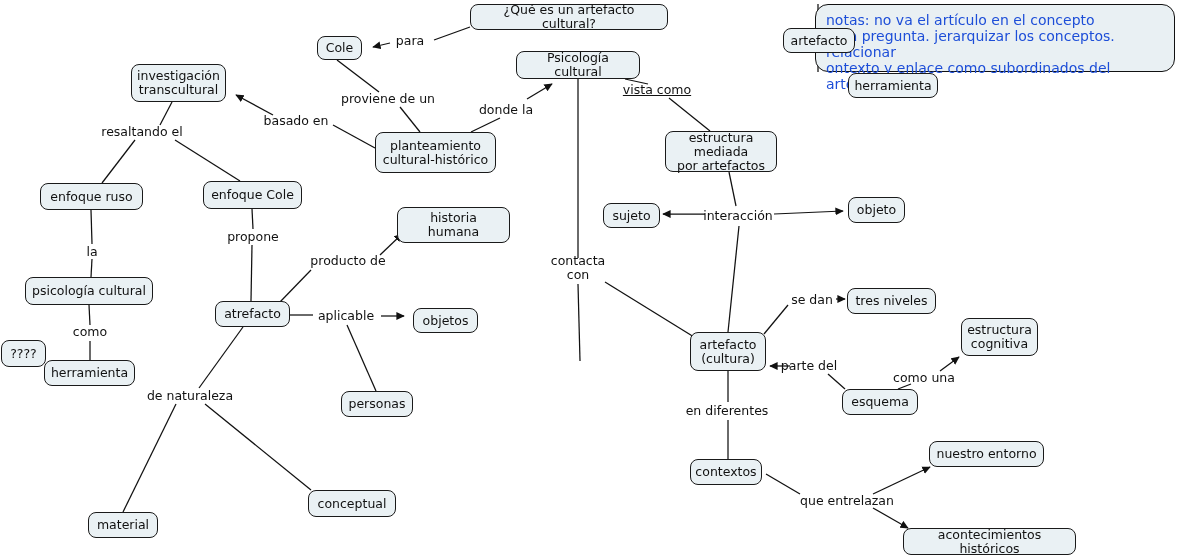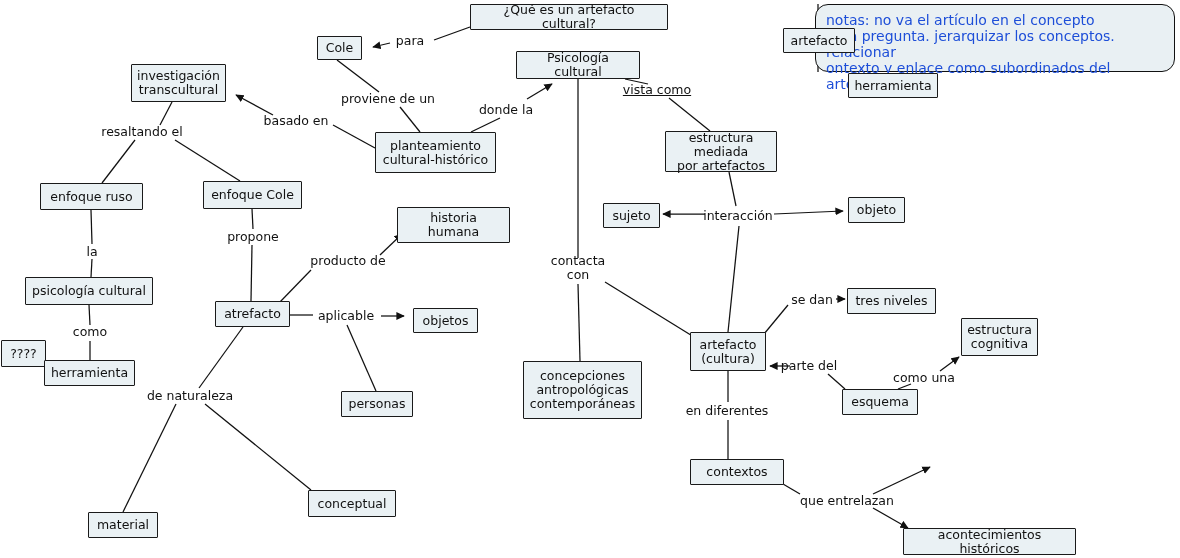--- a/index.html
+++ b/index.html
@@ -4,21 +4,21 @@
 <style>
   html,body{margin:0;padding:0;background:#ffffff;}
   body{font-family:"DejaVu Sans","Liberation Sans",sans-serif;}
   #canvas{position:relative;width:1180px;height:558px;background:#fff;overflow:hidden;}
   #wires{position:absolute;left:0;top:0;width:1180px;height:558px;}
   .node{
     position:absolute;
     box-sizing:border-box;
     background:#eaf1f4;
     border:1.3px solid #1a1a1a;
-    border-radius:1px;
+    border-radius:8px;
     display:flex;
     align-items:center;
     justify-content:center;
     text-align:center;
     font-size:12.5px;
     line-height:14px;
     color:#111;
     white-space:pre-line;
     padding:2px 6px;
     z-index:3;
@@ -155,26 +155,24 @@
   <div class="node" style="left:25px;top:277px;width:128px;height:28px;">psicología cultural</div>
   <div class="node" style="left:215px;top:301px;width:75px;height:26px;">atrefacto</div>
   <div class="node" style="left:413px;top:308px;width:65px;height:25px;">objetos</div>
   <div class="node" style="left:847px;top:288px;width:89px;height:26px;">tres niveles</div>
   <div class="node" style="left:961px;top:318px;width:77px;height:38px;">estructura
 cognitiva</div>
   <div class="node" style="left:1px;top:340px;width:45px;height:27px;">????</div>
   <div class="node" style="left:44px;top:360px;width:91px;height:26px;">herramienta</div>
   <div class="node" style="left:690px;top:332px;width:76px;height:39px;">artefacto
 (cultura)</div>
-  <div class="node" style="left:523px;top:361px;width:119px;height:58px;">concepciones
-antropológicas
-contemporáneas</div>
   <div class="node" style="left:341px;top:391px;width:72px;height:26px;">personas</div>
   <div class="node" style="left:842px;top:389px;width:76px;height:26px;">esquema</div>
-  <div class="node" style="left:690px;top:459px;width:94px;height:26px;">contextos</div>
+  <div class="node" style="left:929px;top:441px;width:115px;height:26px;">nuestro entorno</div>
+  <div class="node" style="left:690px;top:459px;width:72px;height:26px;">contextos</div>
   <div class="node" style="left:308px;top:490px;width:88px;height:27px;">conceptual</div>
   <div class="node" style="left:88px;top:512px;width:70px;height:26px;">material</div>
   <div class="node" style="left:903px;top:528px;width:173px;height:27px;">acontecimientos históricos</div>
   <div class="node" style="left:783px;top:28px;width:72px;height:25px;">artefacto</div>
   <div class="node" style="left:848px;top:73px;width:90px;height:25px;">herramienta</div>
 
   <div class="lbl ctr" style="left:410px;top:41px;">para</div>
   <div class="lbl ctr" style="left:296px;top:121px;">basado en</div>
   <div class="lbl ctr" style="left:388px;top:99px;">proviene de un</div>
   <div class="lbl ctr" style="left:506px;top:110px;">donde la</div>

